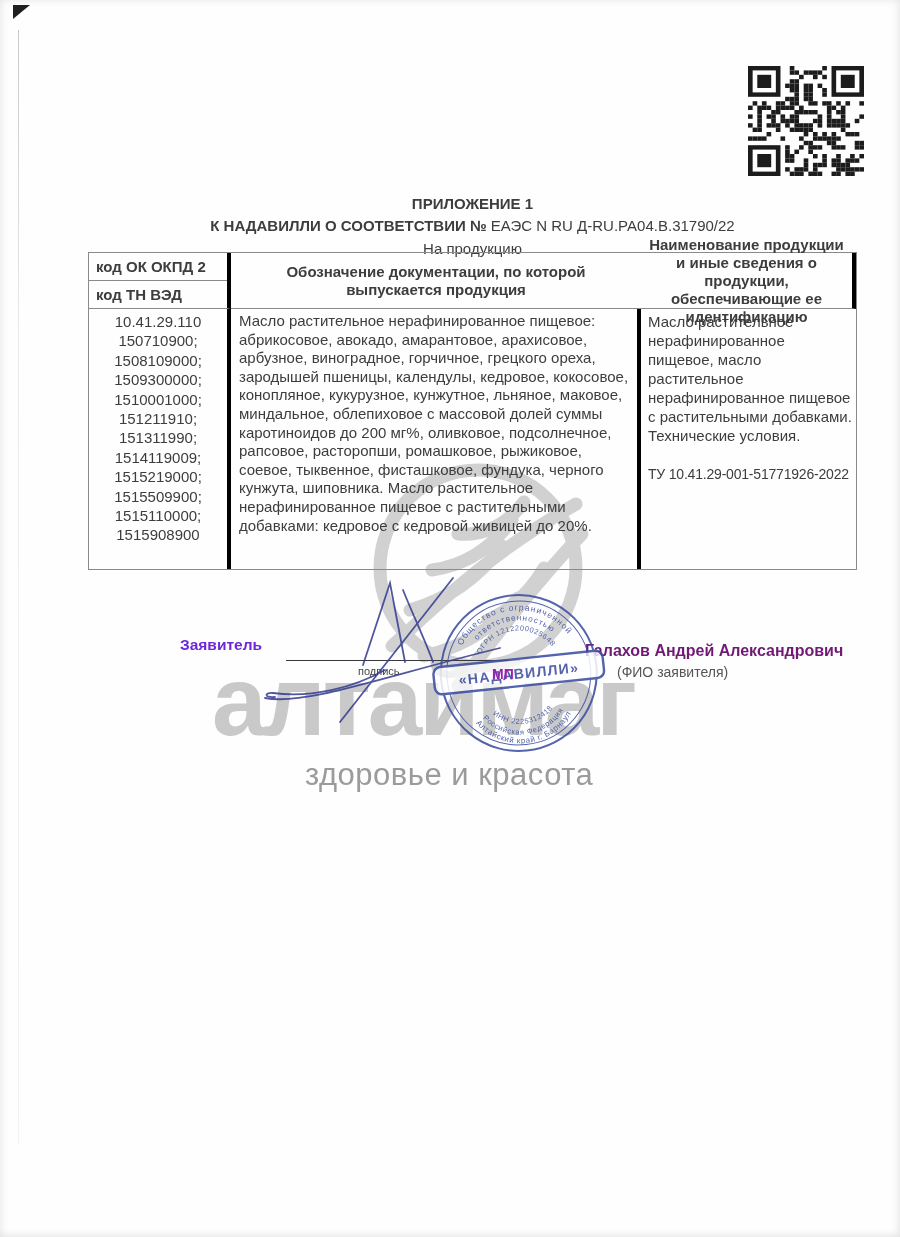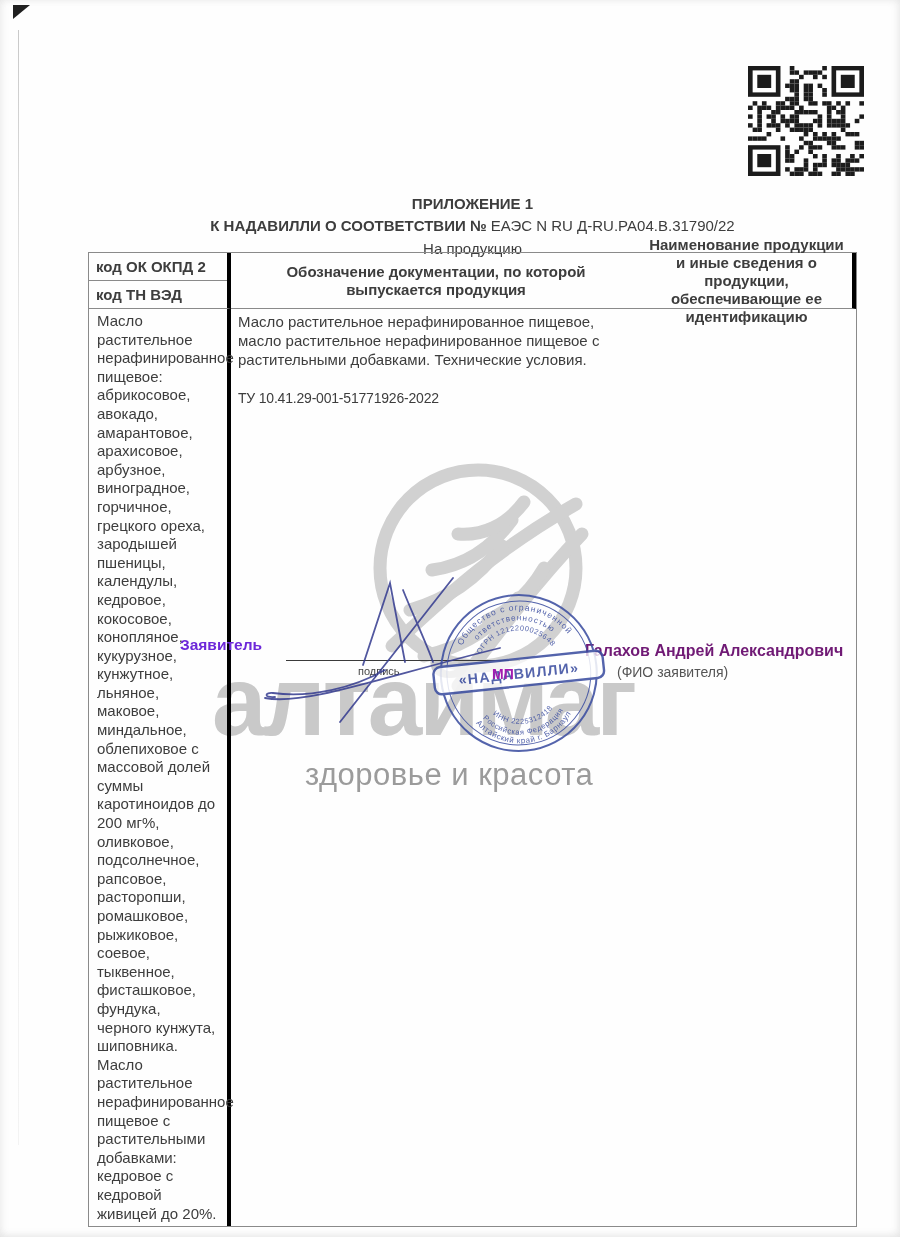--- a/index.html
+++ b/index.html
@@ -305,20 +305,32 @@
   </div>
 
   <div class="abs doc table">
     <div class="cell h-c1">
       <div>код ОК ОКПД 2</div>
       <div>код ТН ВЭД</div>
     </div>
     <div class="cell h-doc lastcol">Обозначение документации, по которой выпускается продукция</div>
     <div class="cell h-mid">Наименование продукции и иные сведения о продукции, обеспечивающие ее идентификацию</div>
 
+    <div class="cell codes lastrow">10.41.29.110
+150710900;
+1508109000;
+1509300000;
+1510001000;
+151211910;
+151311990;
+1514119009;
+1515219000;
+1515509900;
+1515110000;
+1515908900</div>
     <div class="cell descr lastrow">Масло растительное нерафинированное пищевое: абрикосовое, авокадо, амарантовое, арахисовое, арбузное, виноградное, горчичное, грецкого ореха, зародышей пшеницы, календулы, кедровое, кокосовое, конопляное, кукурузное, кунжутное, льняное, маковое, миндальное, облепиховое с массовой долей суммы каротиноидов до 200 мг%, оливковое, подсолнечное, рапсовое, расторопши, ромашковое, рыжиковое, соевое, тыквенное, фисташковое, фундука, черного кунжута, шиповника. Масло растительное нерафинированное пищевое с растительными добавками: кедровое с кедровой живицей до 20%.</div>
     <div class="cell doccol lastcol lastrow">
       <div>Масло растительное нерафинированное пищевое, масло растительное нерафинированное пищевое с растительными добавками. Технические условия.</div>
       <div class="tu">ТУ 10.41.29-001-51771926-2022</div>
     </div>
   </div>
 
   <div class="abs doc applicant">Заявитель</div>
   <div class="abs doc sig-line"></div>
   <div class="abs doc sig-caption">подпись</div>

